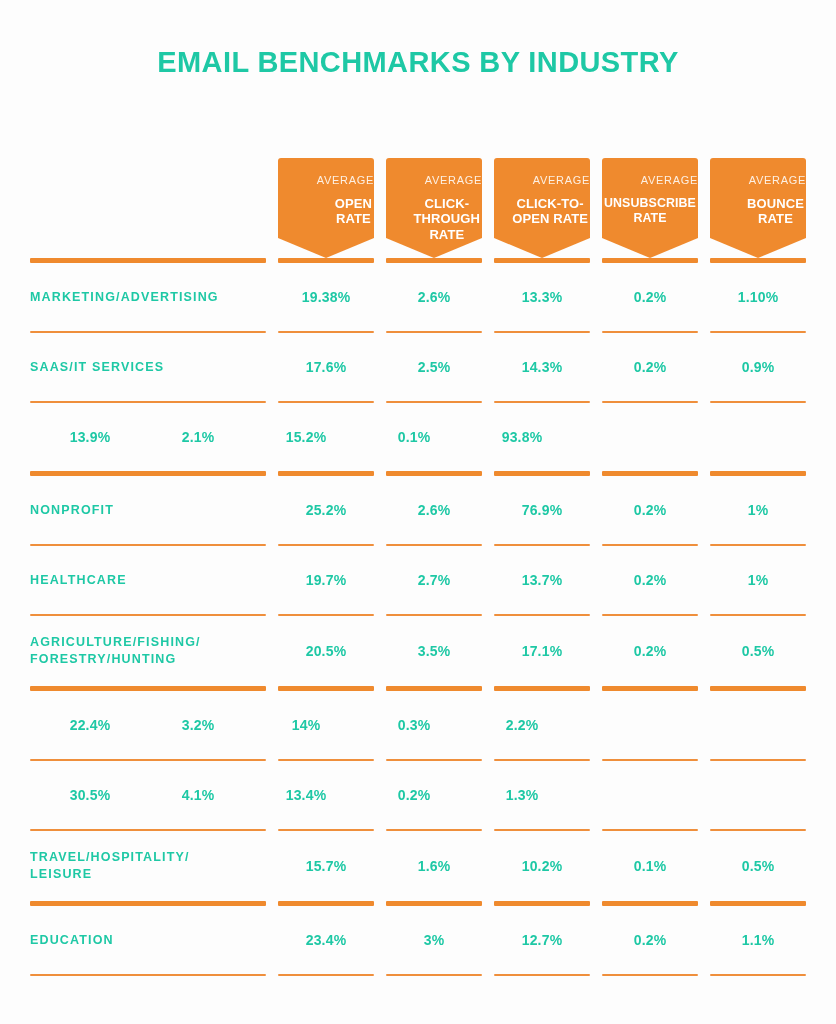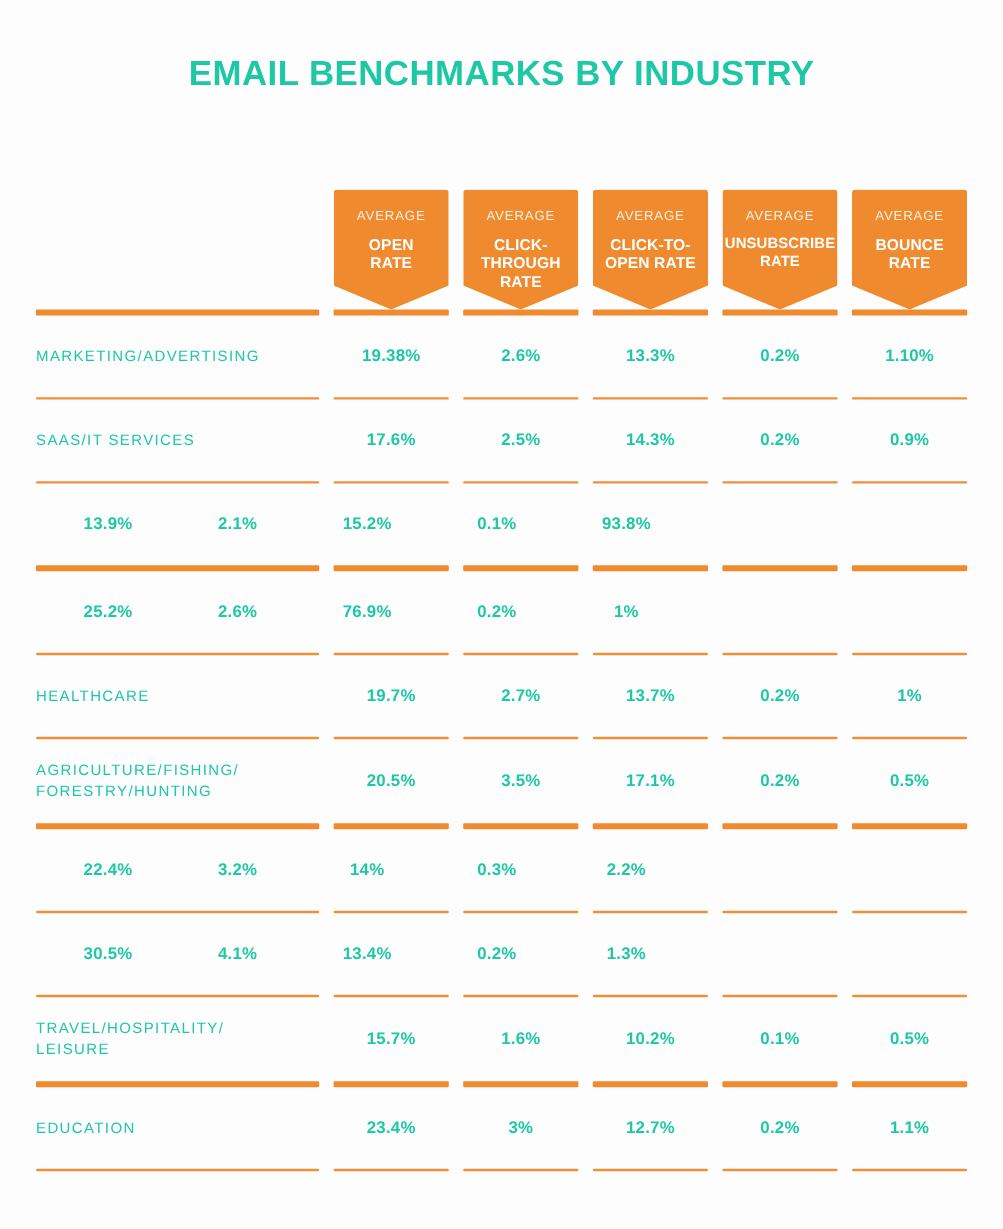--- a/index.html
+++ b/index.html
@@ -82,21 +82,21 @@
   }
   .banner {
     position: relative;
     height: 100px;
     background: #ef8a2e;
     border-radius: 3px 3px 0 0;
     -webkit-clip-path: polygon(0% 0%, 100% 0%, 100% 80%, 50% 100%, 0% 80%);
     clip-path: polygon(0% 0%, 100% 0%, 100% 80%, 50% 100%, 0% 80%);
     display: flex;
     flex-direction: column;
-    align-items: center;
+    align-items: flex-end;
     justify-content: flex-start;
     padding-top: 17px;
     box-sizing: border-box;
   }
   .banner-average {
     font-size: 11px;
     font-weight: normal;
     letter-spacing: 0.7px;
     color: #fdf0e3;
     text-transform: uppercase;
@@ -139,21 +139,21 @@
 
   
   .data-row {
     min-height: 68px;
     align-items: center;
   }
   .data-row.tall { min-height: 70px; }
 
   .row-label {
     font-size: 12.5px;
-    font-weight: normal;
+    font-weight: bold;
     letter-spacing: 1.15px;
     color: #1ec8a5;
     text-transform: uppercase;
     line-height: 1.35;
     white-space: pre-line;
   }
   .row-value {
     font-size: 14px;
     font-weight: bold;
     letter-spacing: 0.2px;
@@ -311,20 +311,23 @@
           <div class="rule-seg cell-gap"></div>
           <div class="rule-seg on cell-data"></div>
           <div class="rule-seg cell-gap"></div>
           <div class="rule-seg on cell-data"></div>
           <div class="rule-seg cell-gap"></div>
           <div class="rule-seg on cell-data"></div>
           <div class="rule-seg cell-gap"></div>
           <div class="rule-seg on cell-data"></div>
         </div>
         <div class="row data-row">
+          <div class="cell-label">
+            <div class="row-label">NONPROFIT</div>
+          </div>
           <div class="cell-gap"></div>
           <div class="cell-data"><span class="row-value">25.2%</span></div>
           <div class="cell-gap"></div>
           <div class="cell-data"><span class="row-value">2.6%</span></div>
           <div class="cell-gap"></div>
           <div class="cell-data"><span class="row-value">76.9%</span></div>
           <div class="cell-gap"></div>
           <div class="cell-data"><span class="row-value">0.2%</span></div>
           <div class="cell-gap"></div>
           <div class="cell-data"><span class="row-value">1%</span></div>

